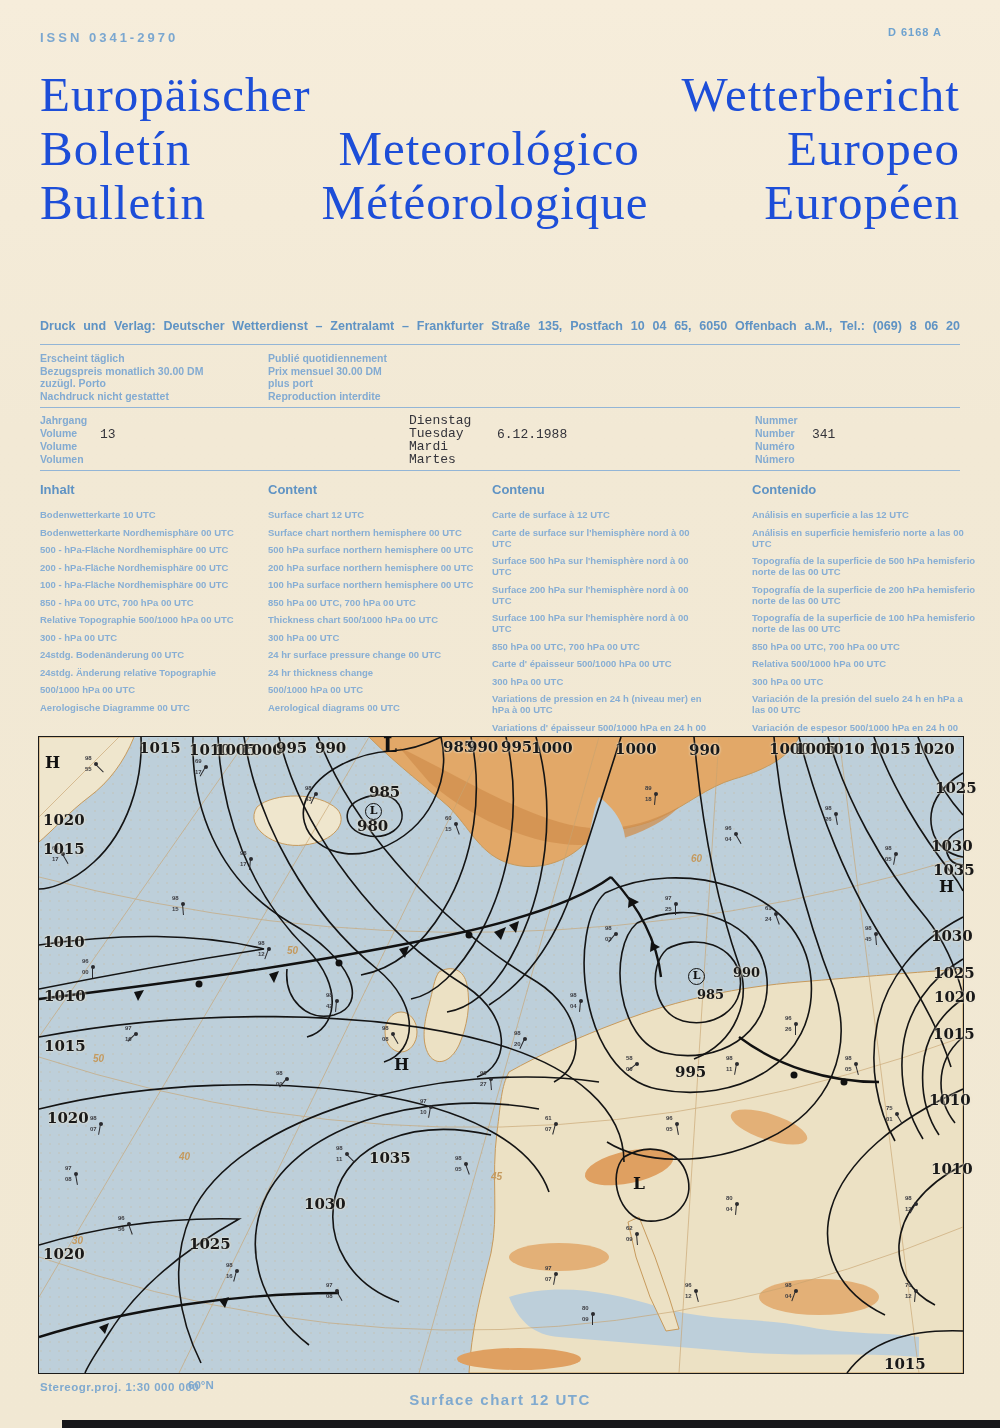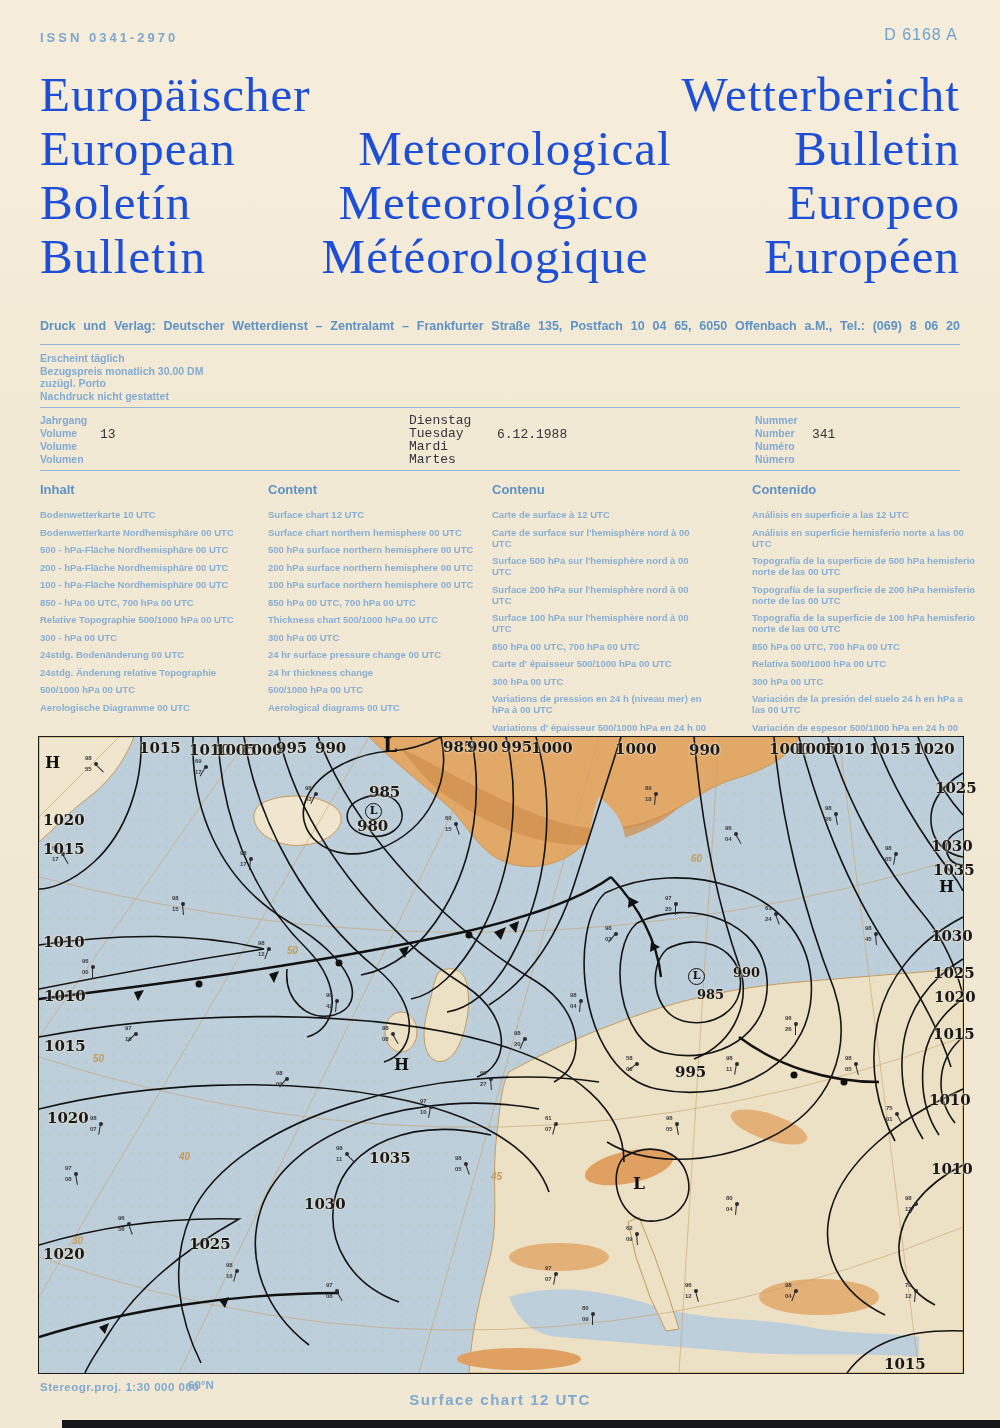--- a/index.html
+++ b/index.html
@@ -3,21 +3,21 @@
 <meta charset="utf-8">
 <style>
   html,body{margin:0;padding:0;}
   .page{position:relative;width:1000px;height:1428px;background:#f3ead7;overflow:hidden;
         font-family:"Liberation Sans",sans-serif;}
   .page::before{content:"";position:absolute;inset:0;
         background:linear-gradient(180deg,#f6eddb 0%,#f2e9d5 30%,#f1e8d3 100%);}
   .abs{position:absolute;}
   
   .issn{left:40px;top:30px;font-size:13px;letter-spacing:3px;color:#7ba7d0;font-weight:600;}
-  .doccode{right:42px;top:26px;font-size:16px;color:#6ea2cf;font-weight:400;letter-spacing:1px;}
+  .doccode{right:58px;top:26px;font-size:11px;color:#6ea2cf;font-weight:700;letter-spacing:1px;}
   
   .titles{left:40px;top:68px;width:920px;}
   .title-line{font-family:"Liberation Serif",serif;font-weight:400;color:#1d4ed8;
       font-size:49px;line-height:54px;white-space:nowrap;
       text-align:justify;text-align-last:justify;letter-spacing:1px;}
   
   .organ{left:0;top:301px;width:1000px;text-align:center;font-size:12px;font-weight:700;color:#5f93c4;}
   .publisher{left:40px;top:319px;width:920px;font-size:12.5px;font-weight:700;color:#5f93c4;
       white-space:nowrap;text-align:justify;text-align-last:justify;}
   .rule{height:0;border-top:1.5px solid #93b5d6;}
@@ -75,35 +75,38 @@
 <body>
 
 <div class="page">
 
   <span class="abs issn">ISSN 0341-2970</span>
   <span class="abs doccode">D 6168 A</span>
 
   <div class="abs titles">
 
   <div class="title-line">Europäischer Wetterbericht</div>
-      <div class="title-line">European Meteorological Bulletin</div>
       <div class="title-line">Boletín Meteorológico Europeo</div>
       <div class="title-line">Bulletin Météorologique Européen</div>
     </div>
 
   <div class="abs publisher">Druck und Verlag: Deutscher Wetterdienst – Zentralamt – Frankfurter Straße 135, Postfach 10 04 65, 6050 Offenbach a.M., Tel.: (069) 8 06 20</div>
 
   <div class="abs rule r1"></div>
 
   <div class="abs subs">
 
   <div class="sub-col">Erscheint täglich
 Bezugspreis monatlich 30.00 DM
 zuzügl. Porto
 Nachdruck nicht gestattet</div>
+      <div class="sub-col">Publié quotidiennement
+Prix mensuel 30.00 DM
+plus port
+Reproduction interdite</div>
     </div>
 
   <div class="abs rule r2"></div>
 
   <div class="abs issue">
     <span class="lbl vol-lbl">Jahrgang
 Volume
 Volume
 Volumen</span>
     <span class="mono vol-val">13</span>

